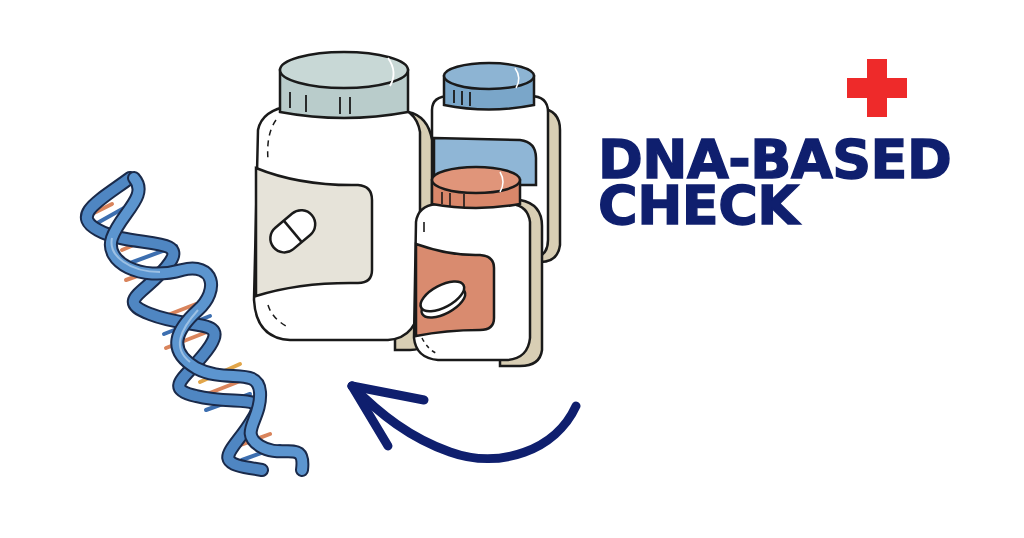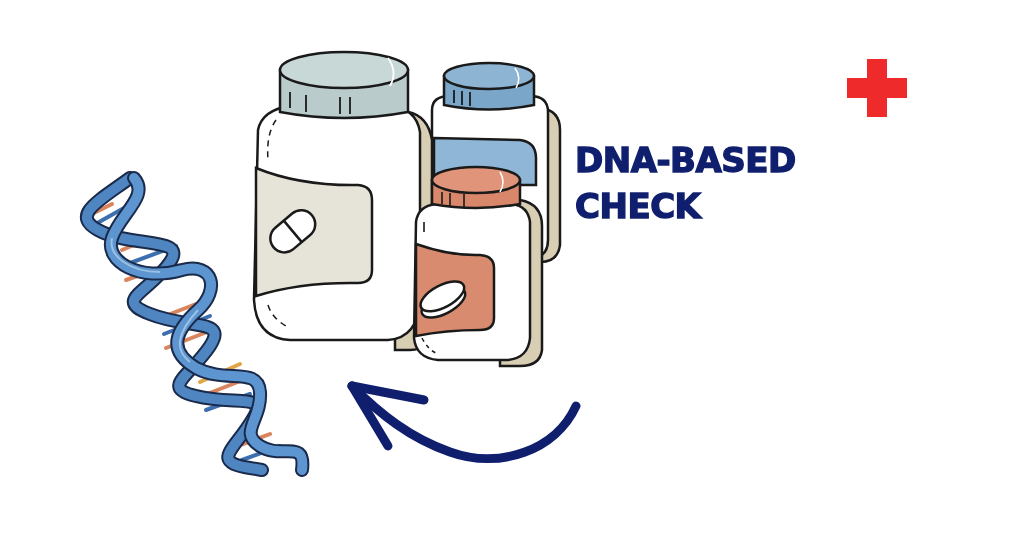--- a/index.html
+++ b/index.html
@@ -4,25 +4,25 @@
   <style>
     html, body { margin: 0; padding: 0; }
     body {
       width: 1024px; height: 538px; overflow: hidden;
       background: #ffffff; position: relative;
       font-family: "DejaVu Sans", sans-serif;
     }
     .canvas { position: absolute; left: 0; top: 0; width: 1024px; height: 538px; }
     .illustration { position: absolute; left: 0; top: 0; }
     .title-block {
-      position: absolute; left: 575px; top: 137px;
+      position: absolute; left: 598px; top: 137px;
       margin: 0;
       font-family: "DejaVu Sans", sans-serif;
       font-weight: 900;
-      font-size: 34px;
+      font-size: 54px;
       line-height: 46px;
       letter-spacing: -0.5px;
       text-transform: uppercase;
       -webkit-text-stroke: 1.4px currentColor;
     }
     .title-line { display: block; white-space: nowrap; }
     .red-cross { position: absolute; left: 847px; top: 59px; width: 60px; height: 58px; }
     .red-cross .bar-v { position: absolute; left: 20px; top: 0; width: 20px; height: 58px; }
     .red-cross .bar-h { position: absolute; left: 0; top: 19px; width: 60px; height: 20px; }
   </style>

